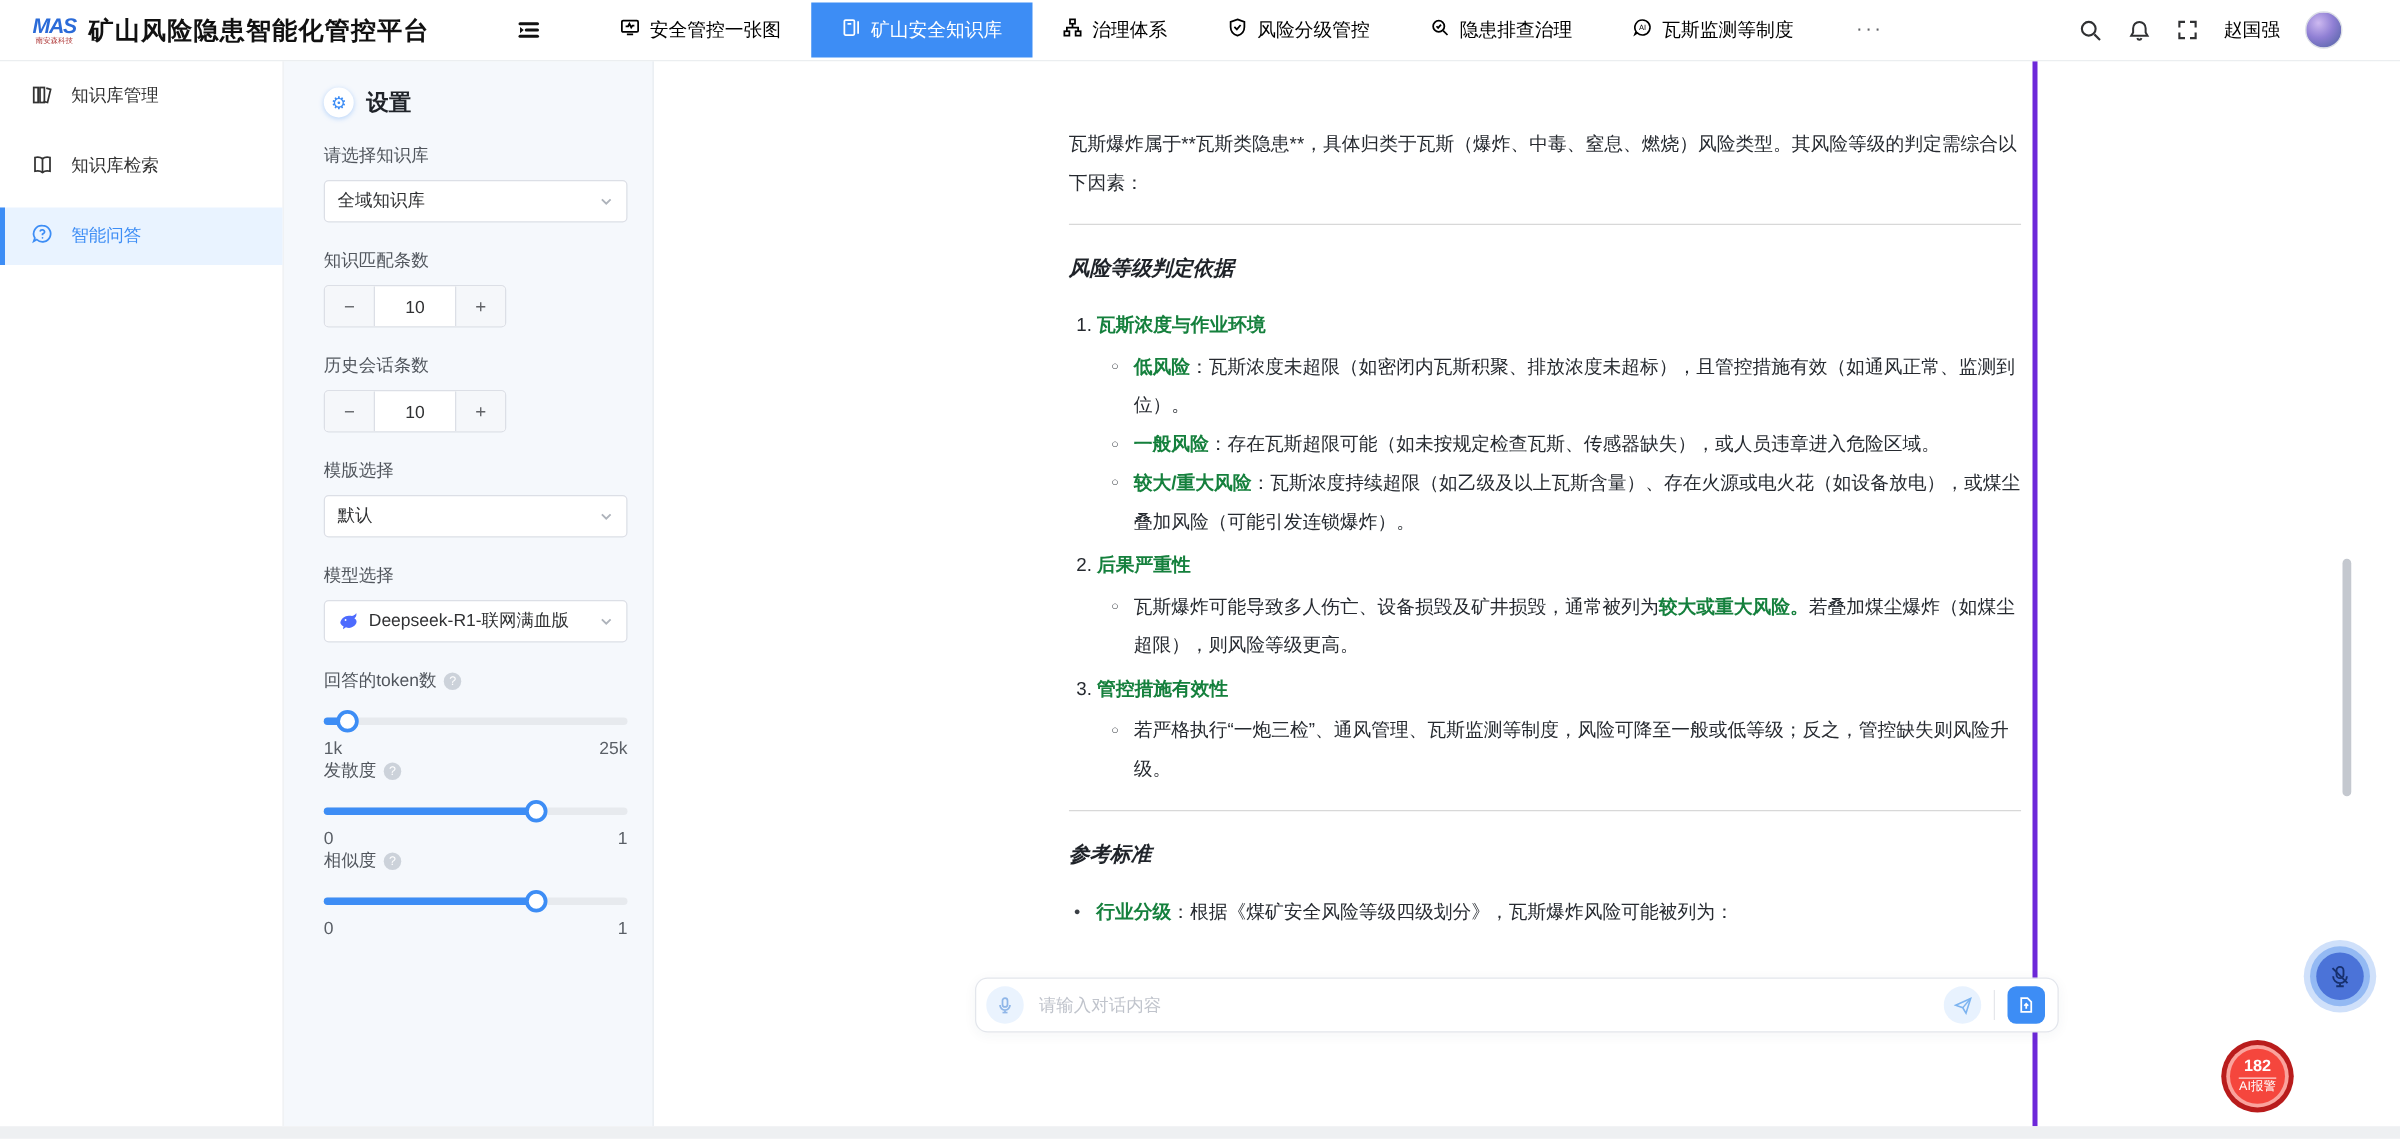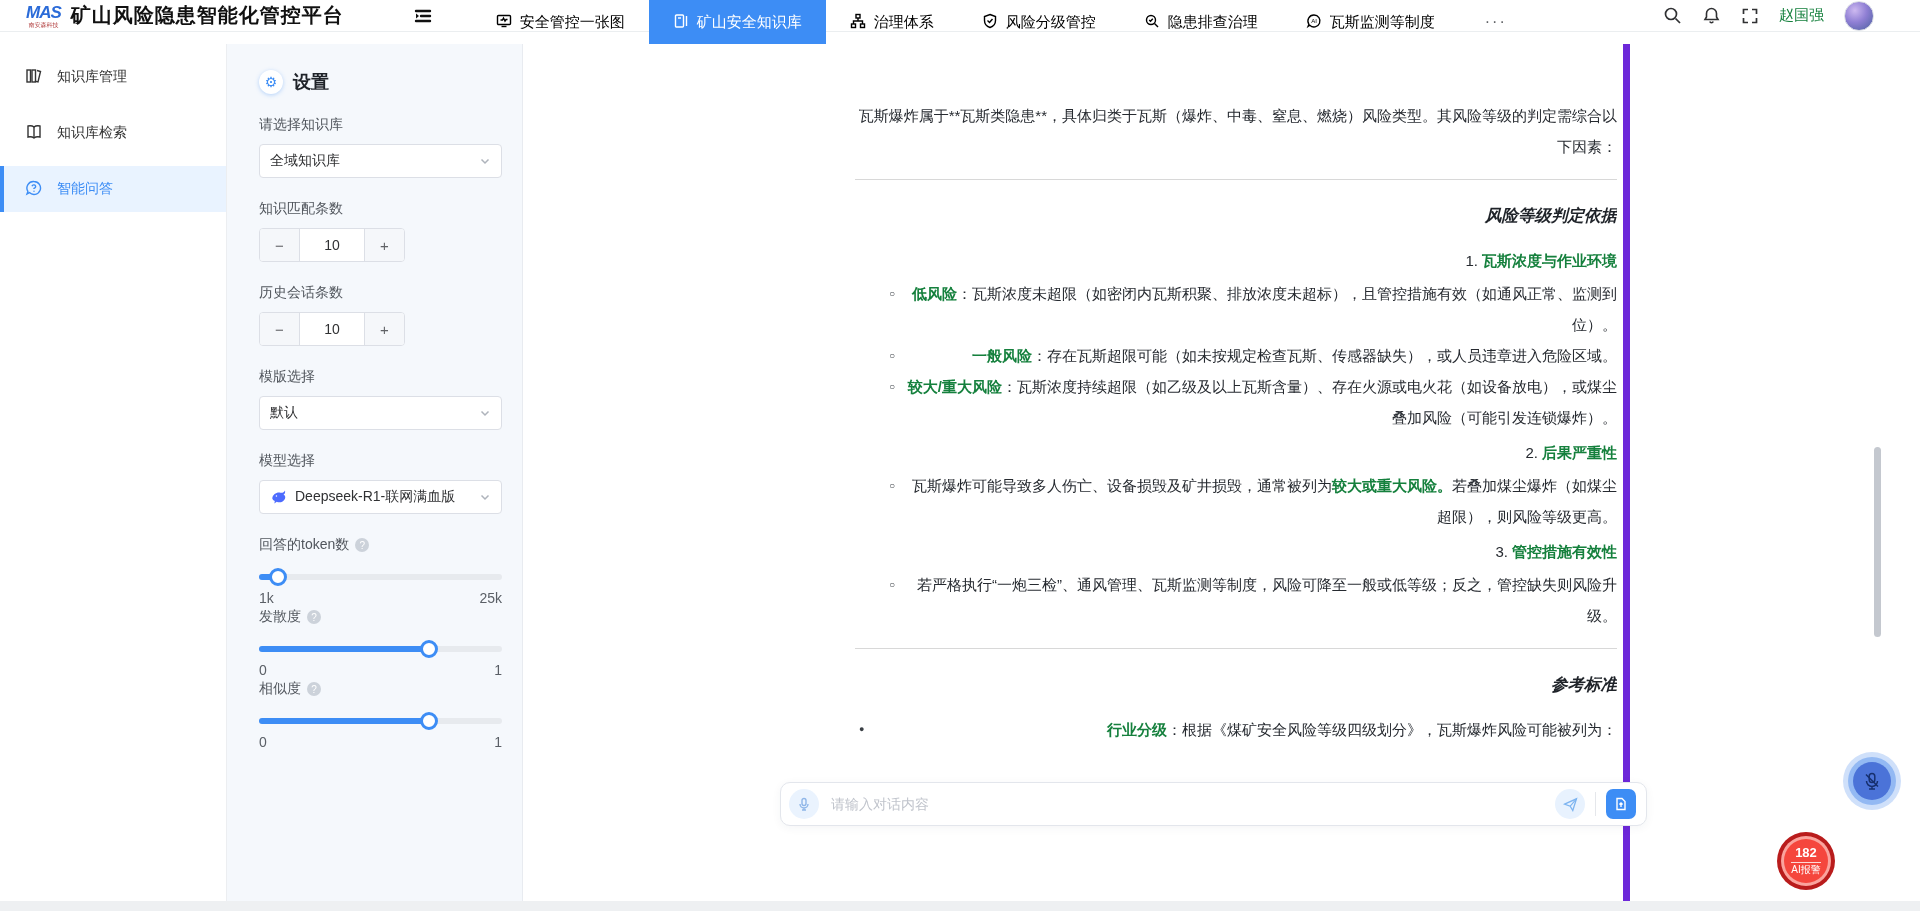--- a/index.html
+++ b/index.html
@@ -1,43 +1,43 @@
 <!DOCTYPE html>
 <html><head>
 <meta charset="utf-8">
 <style>
   * { margin:0; padding:0; box-sizing:border-box; }
   html,body { width:1920px; height:911px; overflow:hidden; background:#fff;
     font-family:"Liberation Sans","DejaVu Sans",sans-serif; color:#303133; }
 
   
-  .app-header { position:absolute; left:0; top:0; width:1920px; height:32px; background:#fff;
-    border-bottom:1px solid #ebeef0; display:flex; z-index:30; }
+  .app-header { position:absolute; left:0; top:0; width:1920px; height:49px; background:#fff;
+    border-bottom:1px solid #ebeef0; display:flex; align-items:center; z-index:30; }
   .logo-area { display:flex; align-items:center; padding-left:26px; }
   .logo-mark { display:flex; flex-direction:column; align-items:center; line-height:1; margin-right:10px; }
   .logo-mas { font-style:italic; font-weight:bold; font-size:17px; color:#2b6bd8; letter-spacing:-1px; }
   .logo-sub { font-size:6px; color:#b03a3a; margin-top:1px; white-space:nowrap; }
   .app-title { font-size:20px; font-weight:bold; color:#111; letter-spacing:1px; }
   .collapse-icon { margin-left:70px; color:#111; display:flex; align-items:center; cursor:pointer; }
   .top-nav { display:flex; align-items:stretch; height:44px; margin-left:40px; }
   .nav-tab { display:flex; align-items:center; gap:8px; padding:0 24px; font-size:15px; color:#000000; cursor:pointer; white-space:nowrap; }
   .nav-tab svg { flex:none; }
   .nav-tab.active { background:#3d8df5; color:#fff; }
   .nav-more { display:flex; align-items:center; padding:0 26px; color:#606266; font-size:16px; letter-spacing:2px; cursor:pointer; }
   .header-right { margin-left:auto; display:flex; align-items:center; gap:20px; padding-right:46px; }
   .hicon { color:#303133; display:flex; cursor:pointer; }
-  .username { font-size:15px; color:#15803d; cursor:pointer; }
+  .username { font-size:15px; color:#000000; cursor:pointer; }
   .avatar { width:30px; height:30px; border-radius:50%; cursor:pointer;
     background:radial-gradient(circle at 35% 30%, #cdb9f0 0%, #8f7fd4 45%, #4a5f9e 100%); border:1px solid #dcdfe6; }
 
   
   .sidebar { position:absolute; left:0; top:44px; width:227px; bottom:10px; background:#fff; border-right:1px solid #eceef1; z-index:20; }
   .side-item { display:flex; align-items:center; gap:14px; height:46px; padding-left:25px; font-size:14px; color:#333; cursor:pointer; margin-top:10px; position:relative; }
   .side-item svg { flex:none; }
-  .side-item.active { background:#e9f3ff; color:#3d8df5; }
+  .side-item.active { background:#e9f3ff; color:#3d8df5;font-family:Liberation Serif, serif; }
   .side-item.active::before { content:""; position:absolute; left:0; top:0; bottom:0; width:4px; background:#3d8df5; }
 
   
   .settings { position:absolute; left:227px; top:44px; width:296px; bottom:10px; background:#f5f8fc; border-right:1px solid #e8ebf0; padding:0 20px 0 32px; z-index:10; }
   .settings-title { display:flex; align-items:center; gap:10px; margin-top:26px; }
   .gear-badge { width:24px; height:24px; border-radius:50%; background:#fff; box-shadow:0 1px 4px rgba(61,141,245,.35); display:flex; align-items:center; justify-content:center; color:#3d8df5; font-size:14px; }
   .settings-title .t { font-size:18px; font-weight:bold; color:#1f2329; }
   .f-label { font-size:14px; color:#51565d; margin-top:22px; display:flex; align-items:center; gap:6px; }
   .help-dot { width:14px; height:14px; border-radius:50%; background:#ccd2da; color:#fff; font-size:10px; display:inline-flex; align-items:center; justify-content:center; cursor:pointer; }
   .sel { margin-top:10px; height:34px; background:#fff; border:1px solid #dcdfe6; border-radius:4px; display:flex; align-items:center; padding:0 10px; font-size:14px; color:#303133; cursor:pointer; }
@@ -49,21 +49,21 @@
   .stepper .btn.minus { border-right:1px solid #dcdfe6; }
   .stepper .btn.plus { border-left:1px solid #dcdfe6; }
   .stepper .num { flex:1; display:flex; align-items:center; justify-content:center; font-size:14px; color:#303133; }
   .slider { position:relative; height:6px; background:#e7eaee; border-radius:3px; margin-top:20px; cursor:pointer; }
   .slider .fill { position:absolute; left:0; top:0; bottom:0; width:var(--p,0%); background:#3d8df5; border-radius:3px; }
   .slider .handle { position:absolute; left:var(--p,0%); top:50%; transform:translate(-50%,-50%); width:18px; height:18px; background:#fff; border:3px solid #3d8df5; border-radius:50%; cursor:grab; }
   .minmax { display:flex; justify-content:space-between; font-size:14px; color:#5a5f66; margin-top:10px; }
   .f-label.tight { margin-top:2px; }
 
   
-  .chat-area { position:absolute; left:523px; top:44px; width:1107px; bottom:10px; background:#fff; border-right:7px solid #6d28d9;text-align:right; }
+  .chat-area { position:absolute; left:523px; top:44px; width:1107px; bottom:10px; background:#fff; border-right:4px solid #6d28d9; }
   .message { position:absolute; left:332px; top:56px; width:762px; height:650px; overflow:hidden; font-size:15px; color:#262a30; line-height:31px; }
   .message p { margin:0; }
   .msg-hr { border:none; border-top:1px solid #d8d8d8; margin:17px 0; }
   .msg-h3 { font-size:16.5px; font-weight:bold; color:#1f2329; margin:20px 0 14px;font-style:italic; }
   .msg-ol { margin-left:6px; }
   .ol-item-title { margin-top:4px; }
   .ol-item-title .num { margin-right:4px; }
   .b { font-weight:bold; color:#15803d; }
   .msg-ul { list-style:none; margin:2px 0 2px 28px; }
   .msg-ul > li { position:relative; padding-left:18px; }

